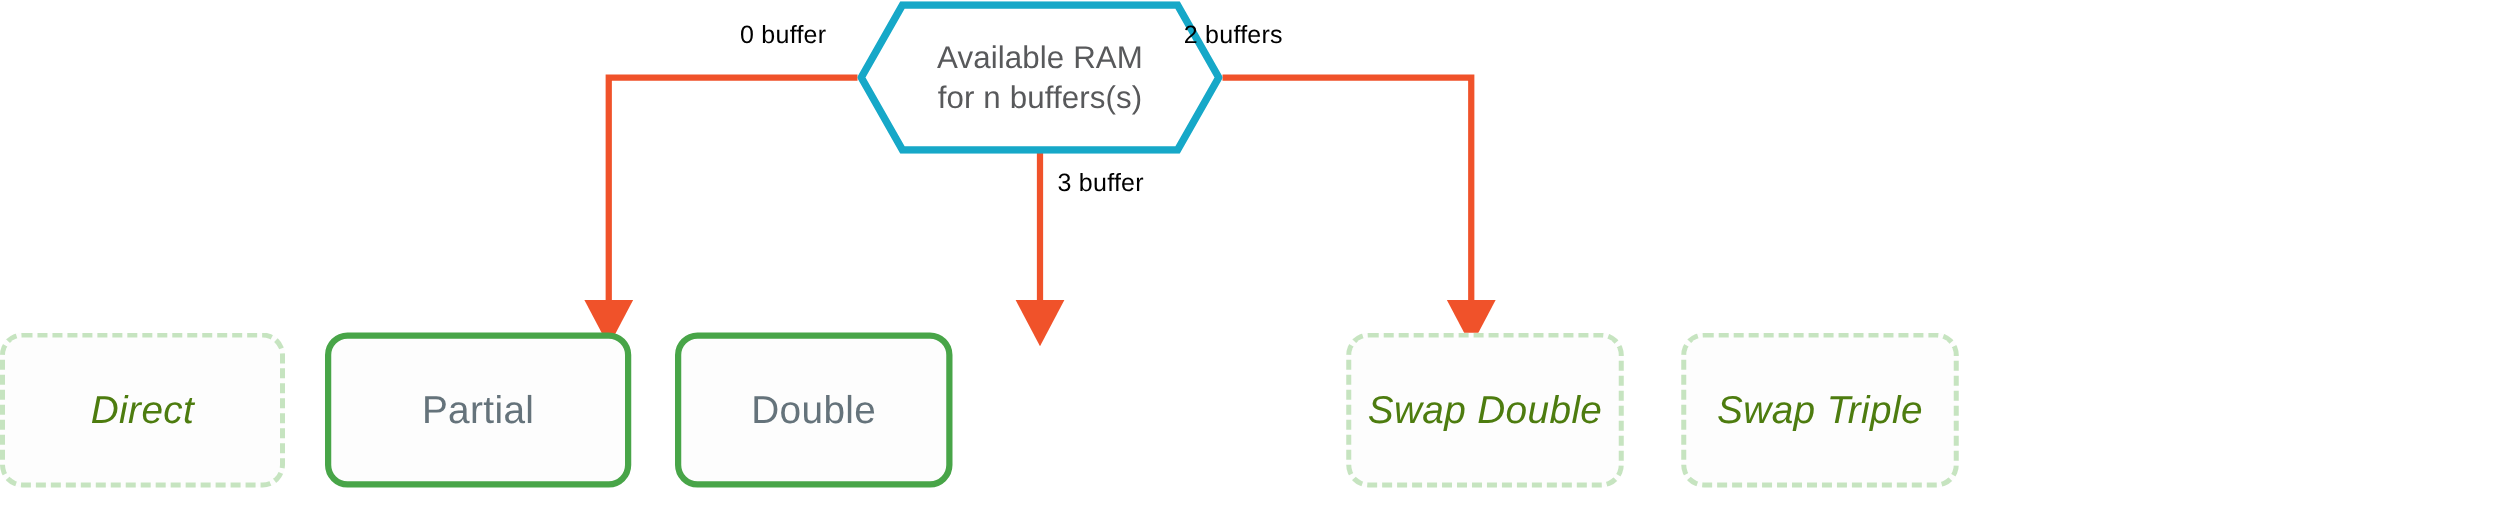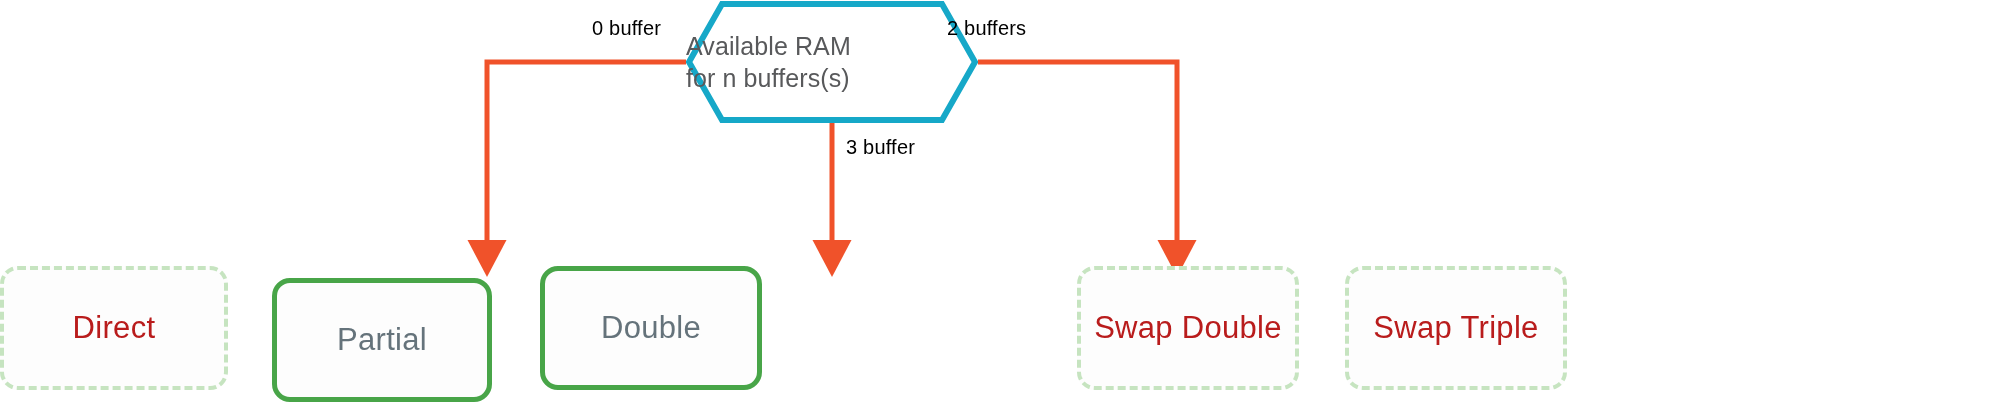--- a/index.html
+++ b/index.html
@@ -36,20 +36,21 @@
     position: absolute;
     inset: 0;
     width: 100%;
     height: 100%;
   }
   .hex-label {
     position: absolute;
     inset: 0;
     display: flex;
     flex-direction: column;
+    align-items: center;
     justify-content: center;
     color: #58595b;
     font-size: 25px;
     line-height: 1.28;
     letter-spacing: 0.1px;
     white-space: nowrap;
   }
 
   
   .edge-label {
@@ -85,25 +86,26 @@
   .proc-box.active {
     border: 5px solid #48a548;
   }
   .proc-box.active .proc-label {
     color: #65737b;
   }
   .proc-box.inactive {
     border: 4px dashed #c6e4c0;
   }
   .proc-box.inactive .proc-label {
-    color: #b91c1c;
+    color: #4d7c0f;
+    font-style: italic;
   }
 
   .proc-box.b0 { left: 0px;    width: 228px; }
-  .proc-box.b1 { left: 272px;  width: 220px; margin-top: 12px; }
+  .proc-box.b1 { left: 260px;  width: 245px; }
   .proc-box.b2 { left: 540px;  width: 222px; }
   .proc-box.b3 { left: 808px;  width: 222px; }
   .proc-box.b4 { left: 1077px; width: 222px; }
   .proc-box.b5 { left: 1345px; width: 222px; }
 </style>
 </head>
 <body>
 
 <div id="canvas">
 

